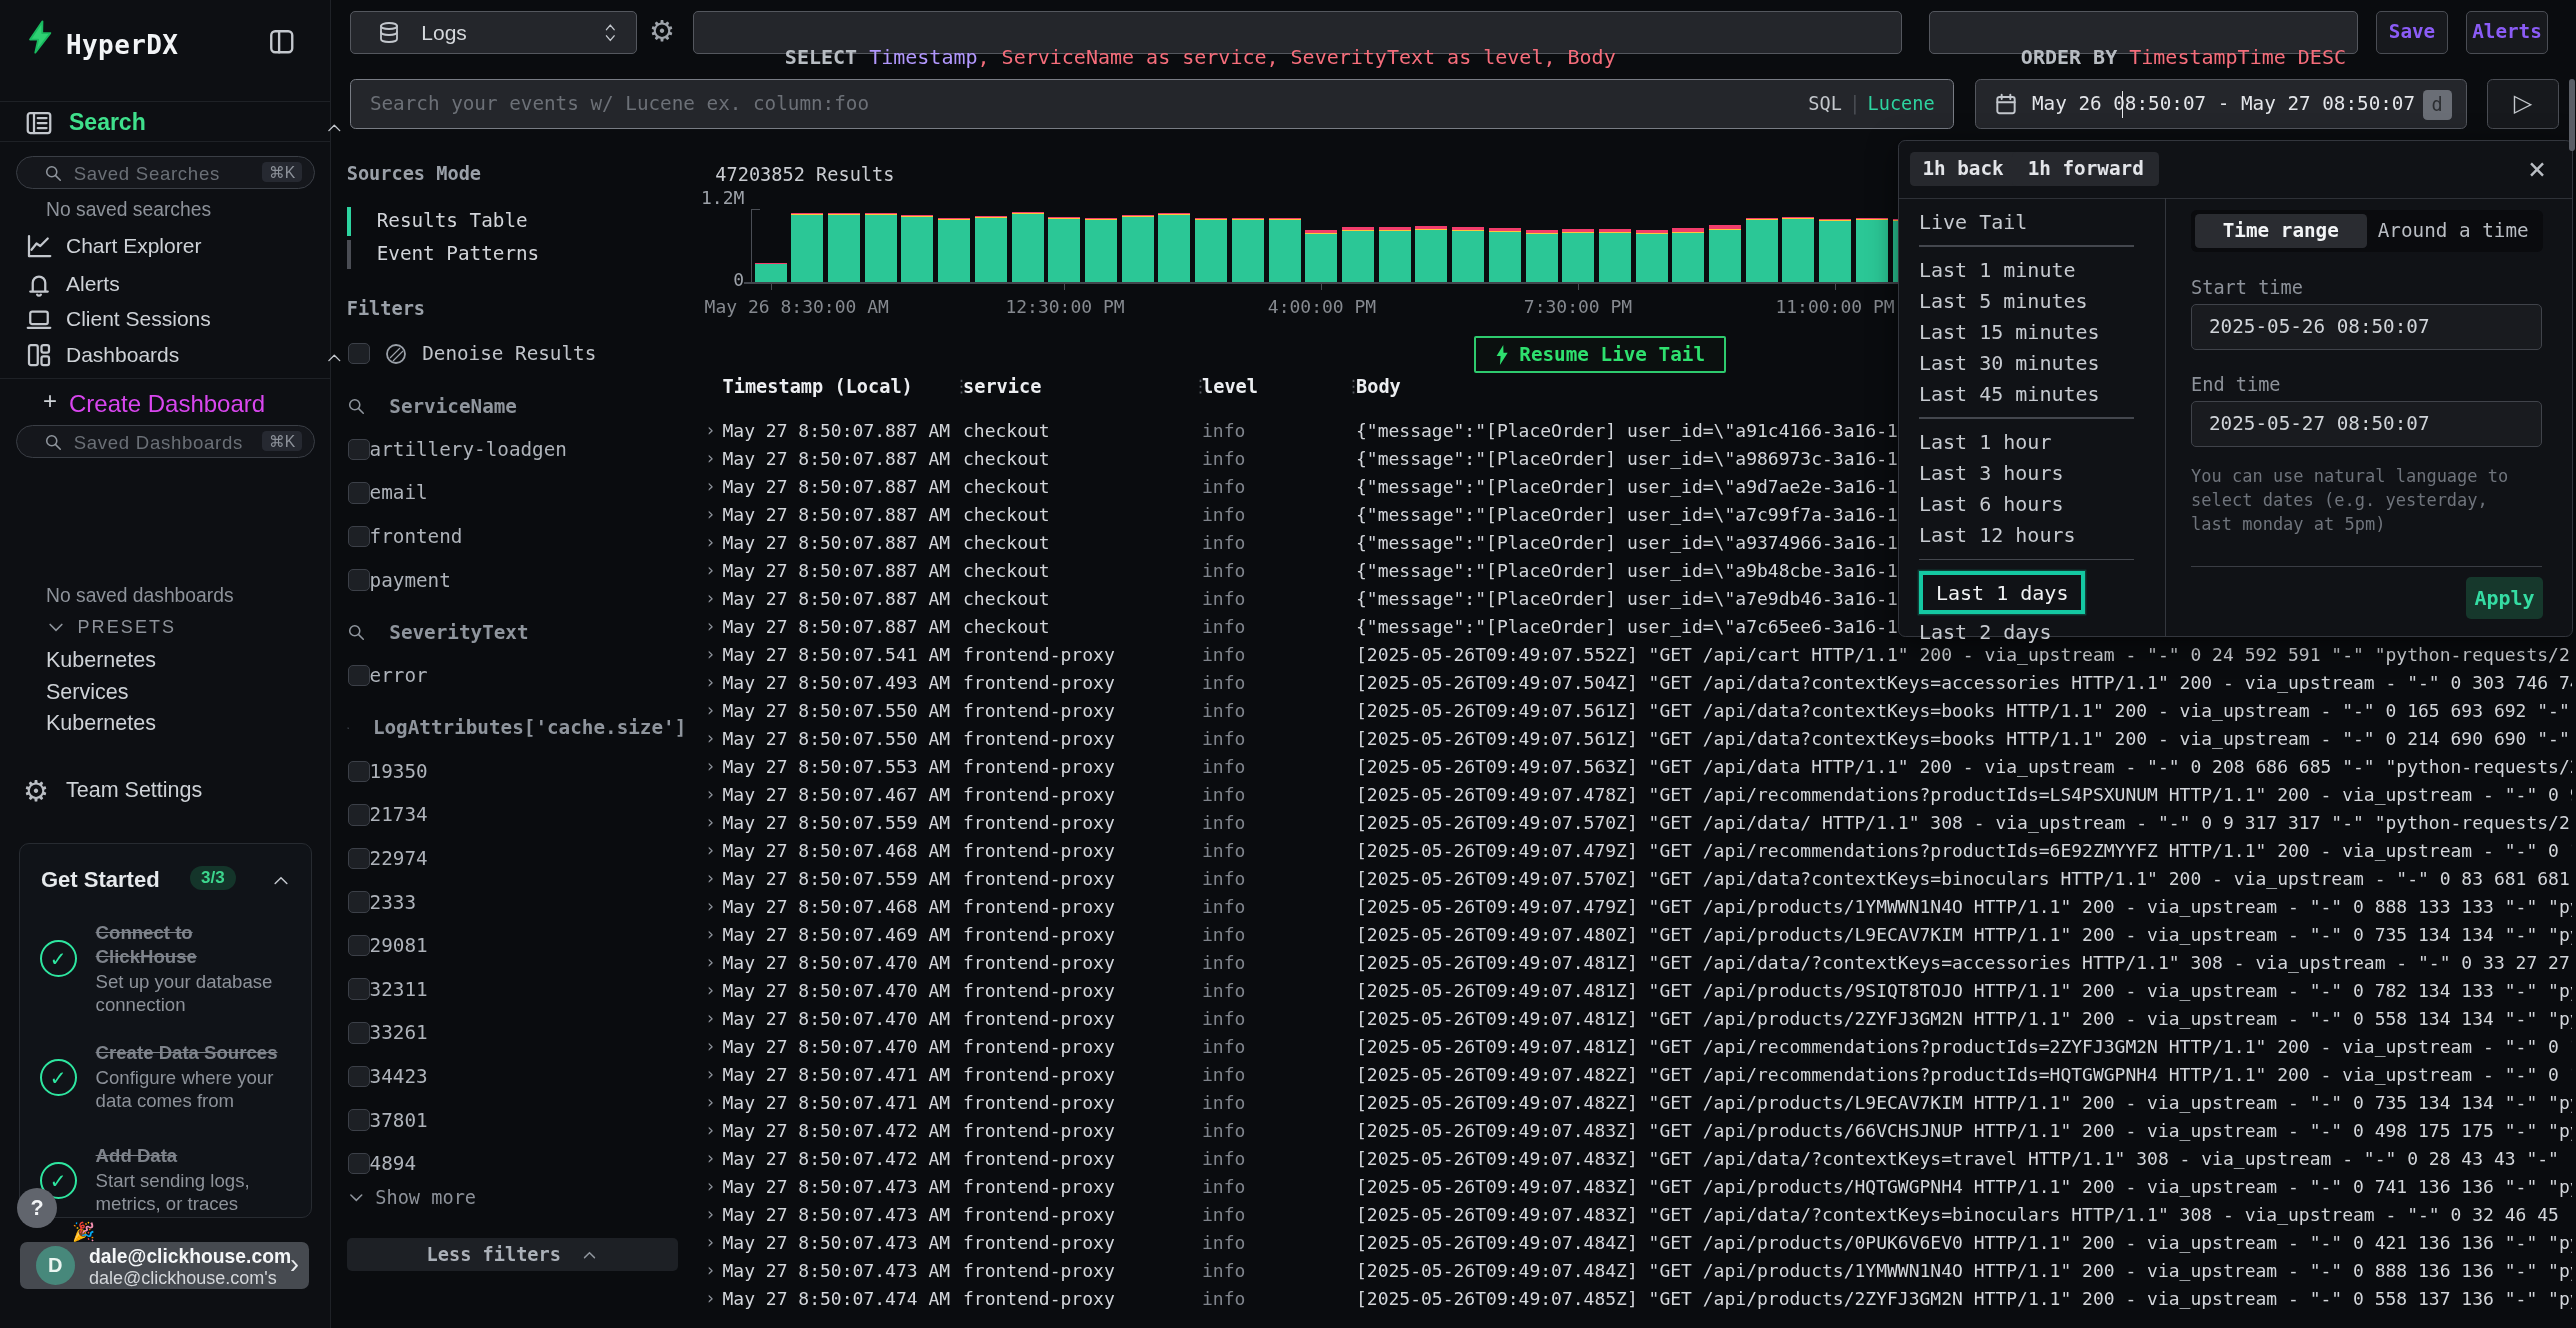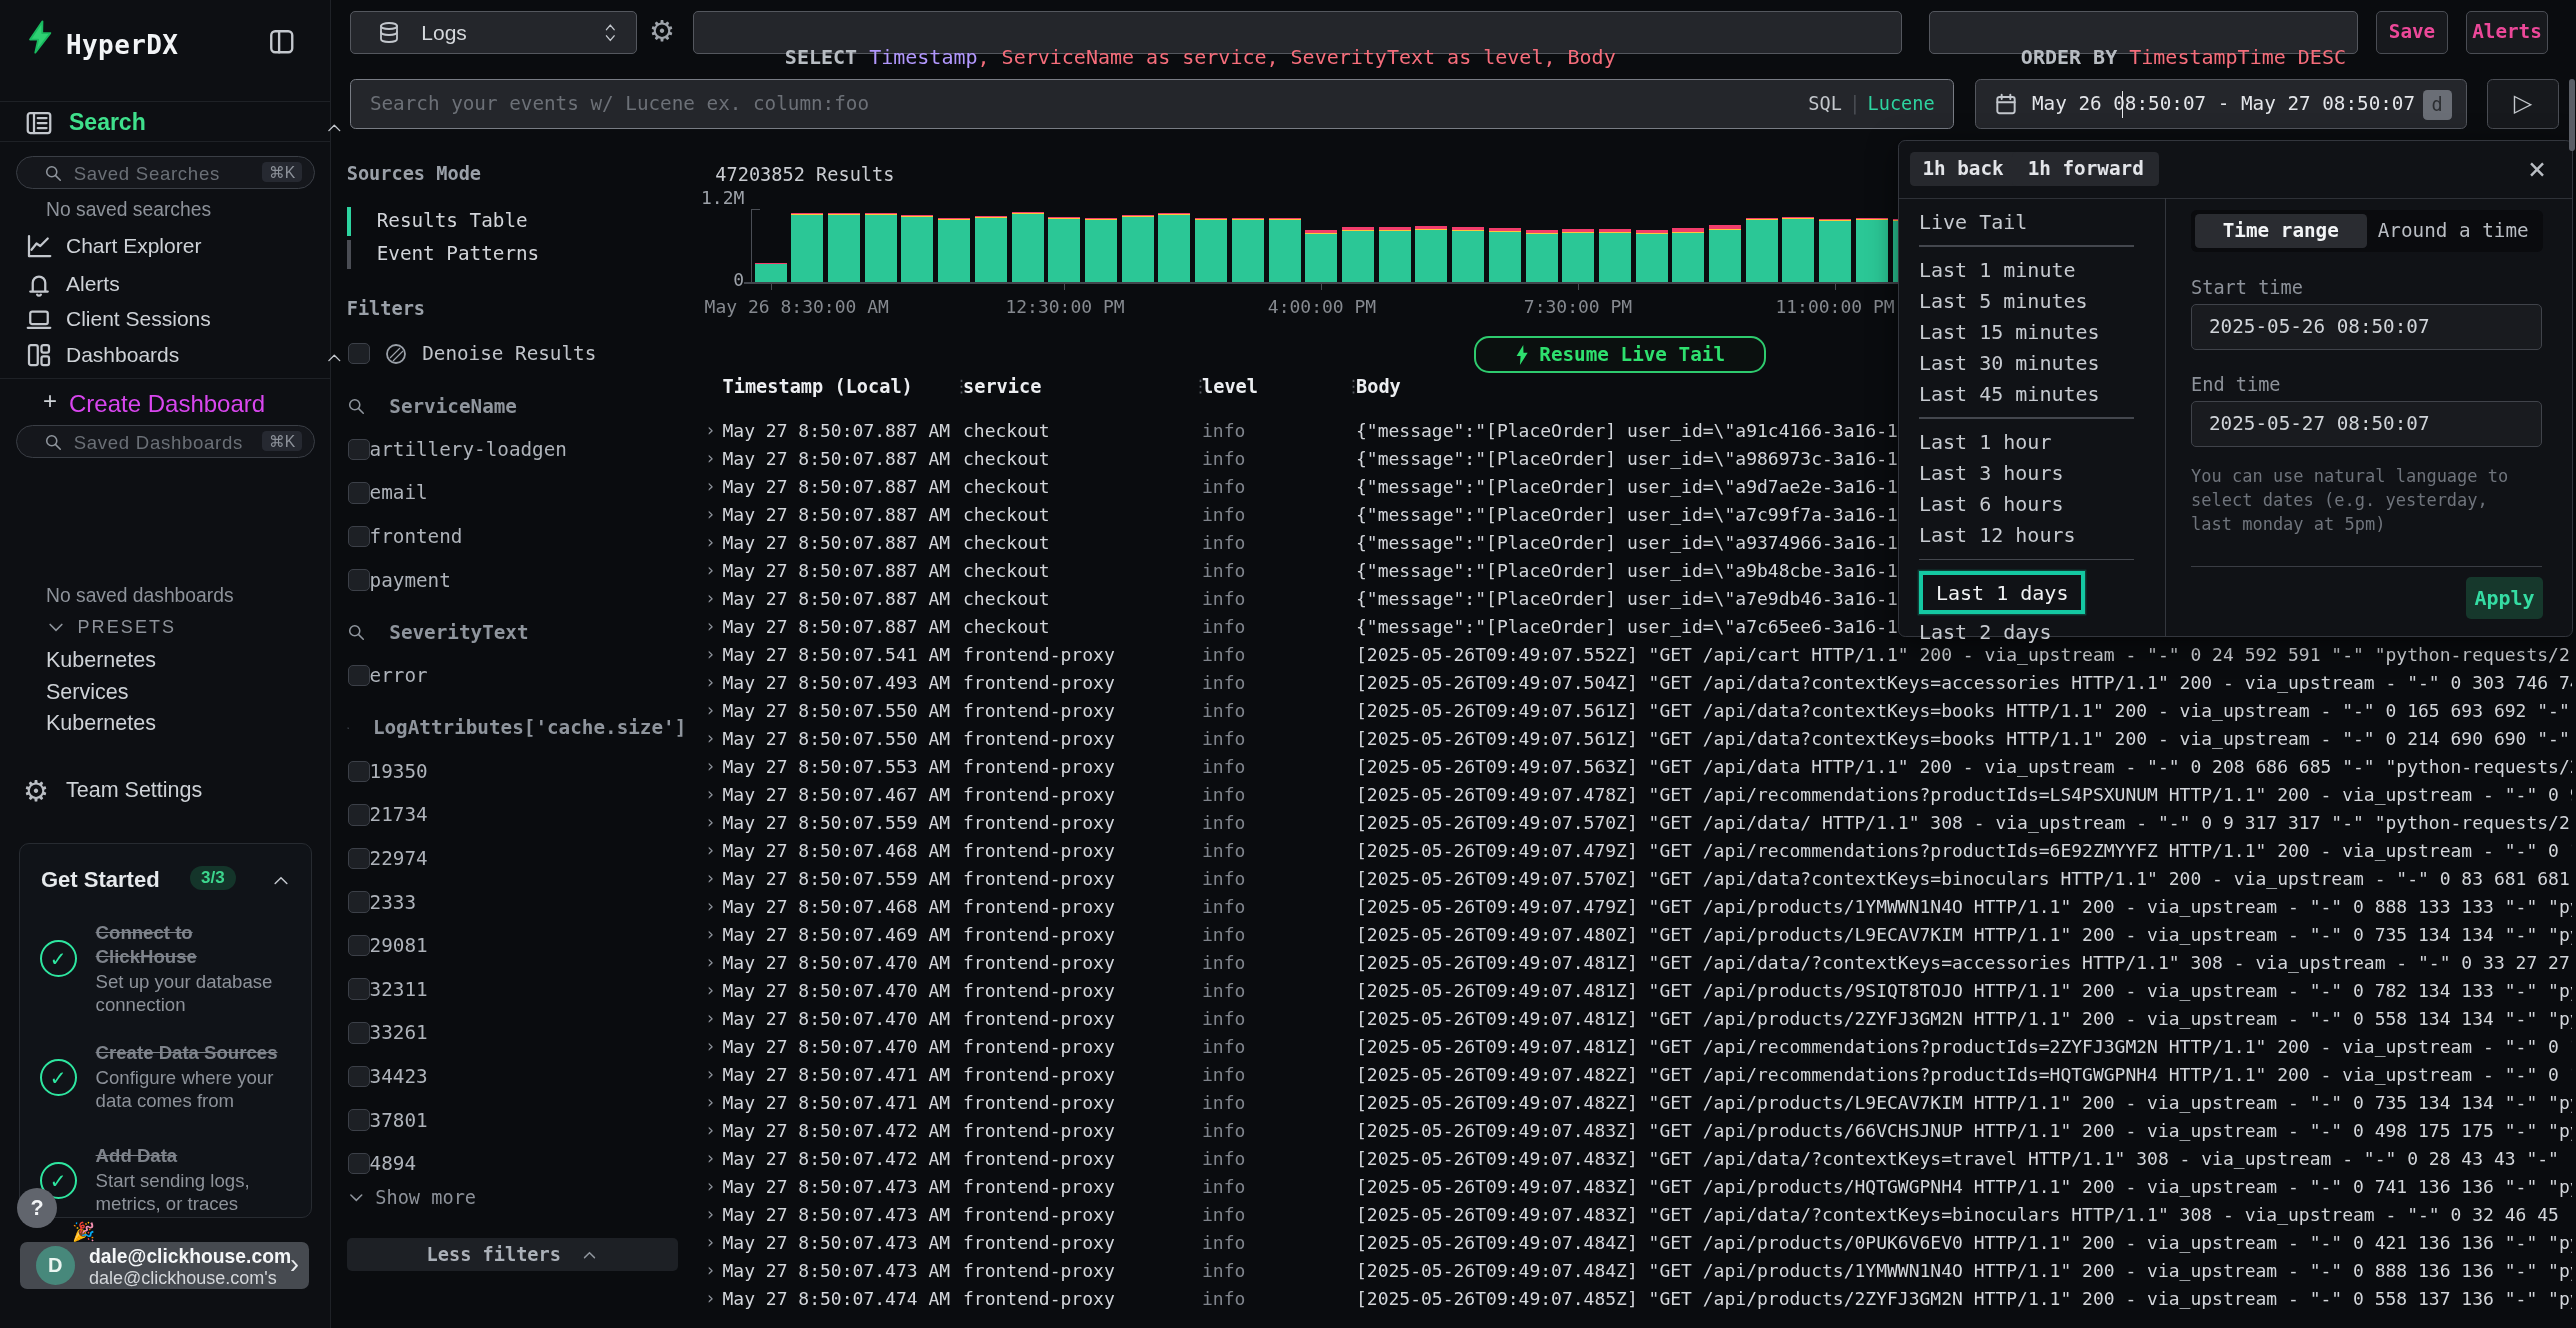--- a/index.html
+++ b/index.html
@@ -67,21 +67,21 @@
   .box { background:#24262b; border:1.4px solid #54575e; border-radius:5px; position:absolute; }
   #source-select { left:19.3px; top:11.4px; width:287px; height:43px; }
   #source-select .lbl { position:absolute; left:70px; top:8.6px; font-size:21px; color:#d5d8dc; }
   #source-select svg.db { position:absolute; left:26px; top:8.6px; }
   #source-select svg.ud { position:absolute; right:17px; top:10px; }
   #source-gear { position:absolute; left:318px; top:14.3px; font-size:29px; color:#9ea3aa; }
   #query-box { left:362px; top:11.4px; width:1209px; height:43px; }
   .sqltext { position:absolute; left:18.6px; top:8.6px; font-size:20px; white-space:pre; }
   .kw { color:#b7bcc2; font-weight:bold; }
   #orderby-box { left:1598px; top:11.4px; width:429px; height:43px; }
-  .btn { background:#17191d; border:1.4px solid #4a4d54; border-radius:5px; position:absolute; color:#ec4899; font-size:19.3px; font-weight:bold; text-align:center; }
+  .btn { background:#17191d; border:1.4px solid #4a4d54; border-radius:5px; position:absolute; color:#8b5cf6; font-size:19.3px; font-weight:bold; text-align:center; }
   #save-btn { left:2045px; top:11.4px; width:72px; height:43px; line-height:40px; }
   #alerts-btn { left:2135px; top:11.4px; width:82px; height:43px; line-height:40px; }
 
   #topbar2 { position:absolute; left:331px; top:66px; width:2245px; height:72px; }
   #search-box { position:absolute; left:19.3px; top:13px; width:1604px; height:50px; background:#24262b; border:1.4px solid #787c84; border-radius:5.7px; }
   #search-input { position:absolute; left:18.6px; top:2.9px; width:1360px; height:42px; background:transparent; border:none; outline:none; color:#d6d9de; font-size:19.3px; font-family:"DejaVu Sans Mono", monospace; }
   #search-input::placeholder { color:#6c7077; }
   #mode-toggle { position:absolute; right:18.6px; top:13px; font-size:18.6px; }
   #mode-sql { color:#c3c7cc; } #mode-div { color:#4a4e54; padding:0 7.2px; } #mode-lucene { color:#2dd4a0; }
   #date-box { position:absolute; left:1644px; top:13px; width:492px; height:50px; background:#24262b; border:1.4px solid #54575e; border-radius:5.7px; }
@@ -117,21 +117,21 @@
   #ylab-bot { position:absolute; left:0; top:132px; width:43px; text-align:right; font-size:18px; color:#9da2a9; }
   #yaxis { position:absolute; left:50px; top:72px; width:1.4px; height:74px; background:#4a4e55; }
   #yaxis-tick { position:absolute; left:50px; top:72px; width:8.6px; height:1.4px; background:#4a4e55; }
   #baseline { position:absolute; left:43px; top:145px; width:1818px; height:2.1px; background:#43474e; }
   #bars { position:absolute; left:0; top:72px; width:1875px; height:74px; }
   .bar-col { position:absolute; bottom:0; width:32px; }
   .seg { width:100%; }
   .seg.r { background:#f23d6b; } .seg.y { background:#ffc53d; } .seg.g { background:#2bc796; }
   .xtick { position:absolute; top:147px; width:1.4px; height:6.4px; background:#4a4e55; }
   .xlabel { position:absolute; top:159px; font-size:18px; color:#85898f; white-space:nowrap; }
-  #resume-btn { position:absolute; left:773px; top:199px; width:292px; height:37px; border:2.1px solid #2ecb6e; border-radius:15px; background:rgba(12,20,15,.6); color:#2ee06e; font-size:19.3px; font-weight:bold; text-align:center; line-height:33px; }
+  #resume-btn { position:absolute; left:773px; top:199px; width:252px; height:37px; border:2.1px solid #2ecb6e; border-radius:2px; background:rgba(12,20,15,.6); color:#2ee06e; font-size:19.3px; font-weight:bold; text-align:center; line-height:33px; }
   #resume-btn svg { vertical-align:-4.3px; margin-right:10px; }
 
   #thead { position:absolute; left:0; top:239px; width:1875px; height:30px; font-weight:bold; color:#eceef1; font-size:18.6px; }
   #thead span { position:absolute; top:0; white-space:pre; }
   .hsep { position:absolute; top:1.4px; color:#565a61; font-size:17px; font-weight:normal; }
   #tbody { position:absolute; left:0; top:280px; width:1875px; height:910px; overflow:hidden; }
   .trow { position:relative; height:28px; white-space:pre; }
   .trow span { position:absolute; top:2.9px; font-size:18px; overflow:hidden; }
   .trow .chv { left:4.3px; color:#8e939b; font-size:17px; }
   .trow .ts { left:21.5px; width:236px; color:#d3d6db; }

